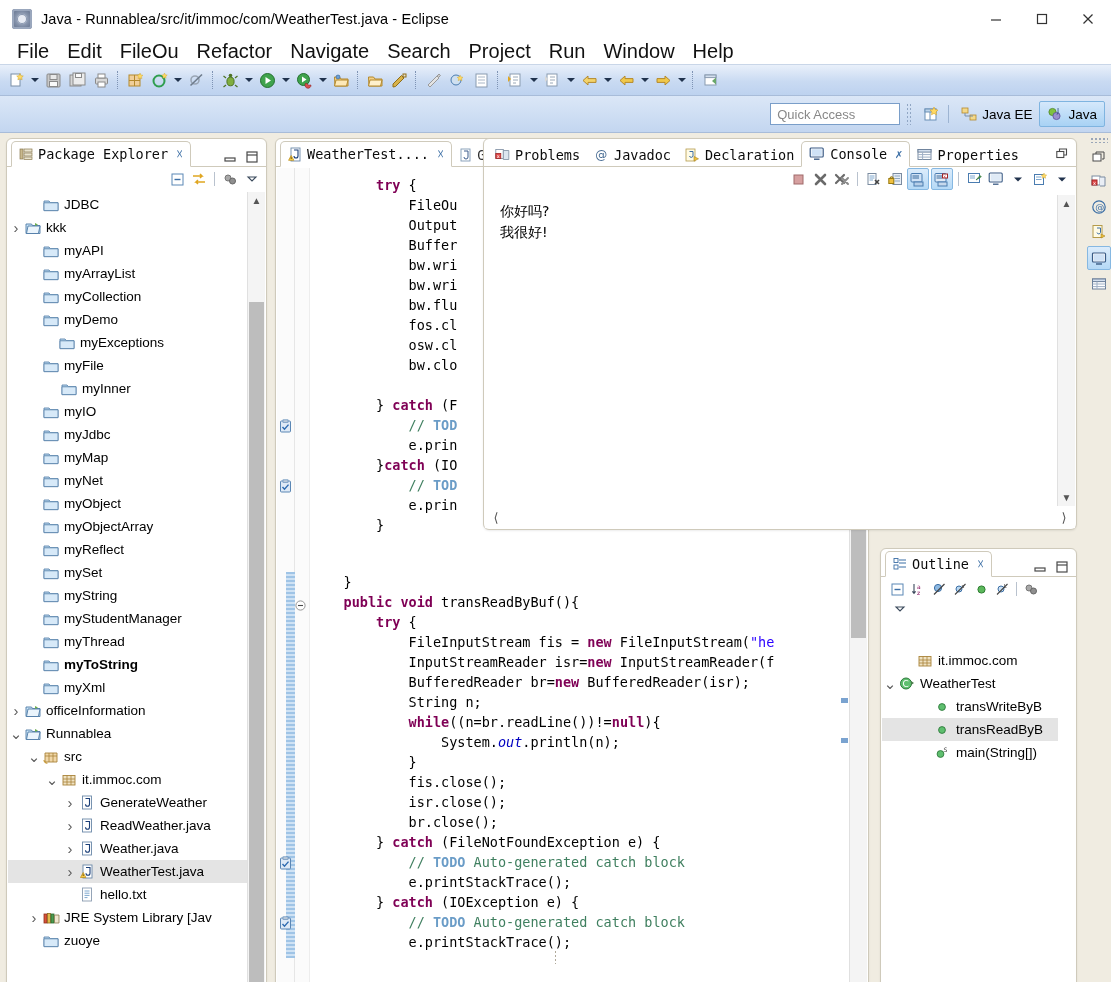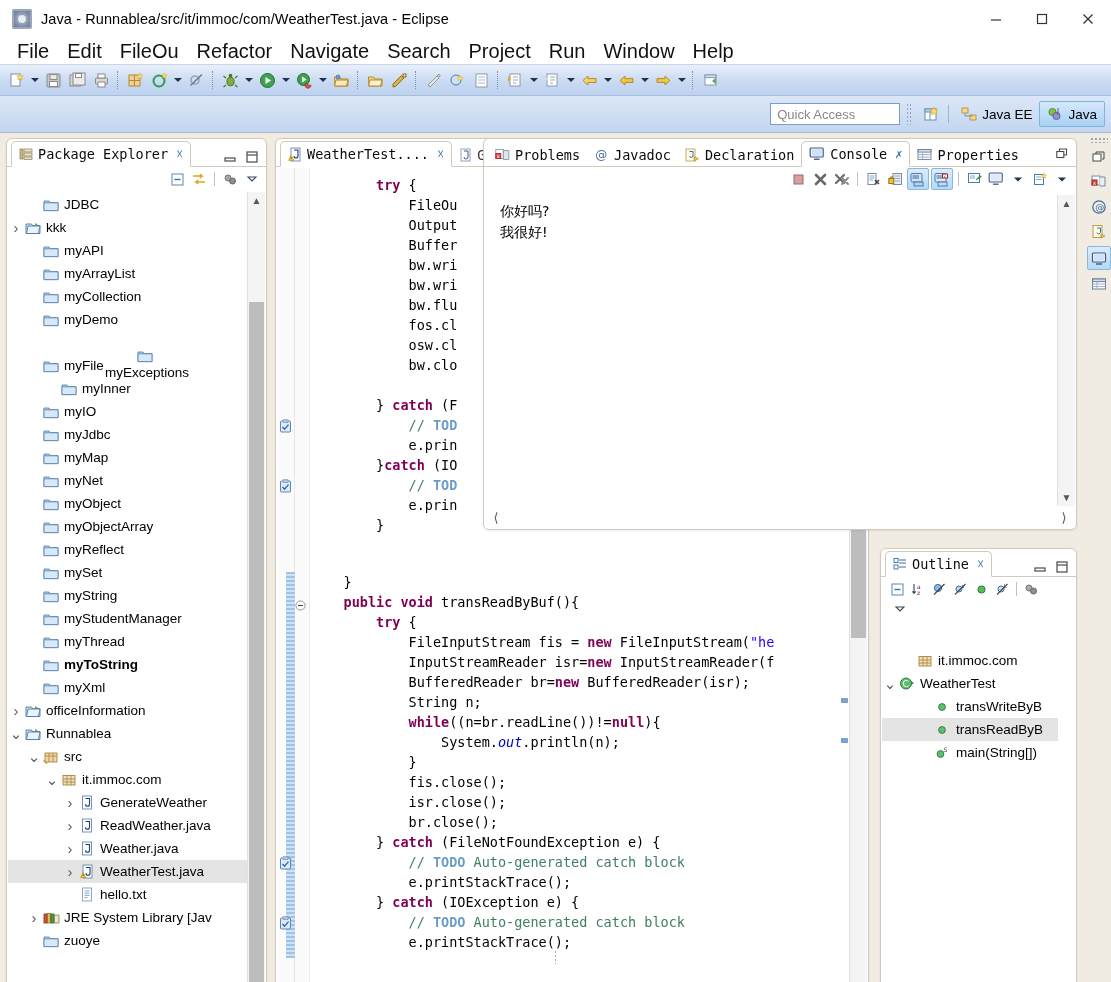--- a/index.html
+++ b/index.html
@@ -434,21 +434,21 @@
           <div class="trow" style="padding-left: 18px;">
             <div class="twist"></div>
             <div class="ticon">
               <svg width="16" height="14" viewBox="0 0 16 14">
                 <path d="M1 3 h5 l1.3 1.6H15v8H1z" fill="#bcd9f0" stroke="#5d87ae" stroke-width=".9"></path>
                 <path d="M1 4.8 h14 v7.8 H1z" fill="#d7e9f8" stroke="#5d87ae" stroke-width=".9"></path>
               </svg>
             </div>
             <div class="tlabel">myDemo</div>
           </div>
-          <div class="trow" style="padding-left: 34px; flex-direction: column;">
+          <div class="trow" style="padding-left: 34px;">
             <div class="twist"></div>
             <div class="ticon">
               <svg width="16" height="14" viewBox="0 0 16 14">
                 <path d="M1 3 h5 l1.3 1.6H15v8H1z" fill="#bcd9f0" stroke="#5d87ae" stroke-width=".9"></path>
                 <path d="M1 4.8 h14 v7.8 H1z" fill="#d7e9f8" stroke="#5d87ae" stroke-width=".9"></path>
               </svg>
             </div>
             <div class="tlabel">myExceptions</div>
           </div>
           <div class="trow" style="padding-left: 18px;">

